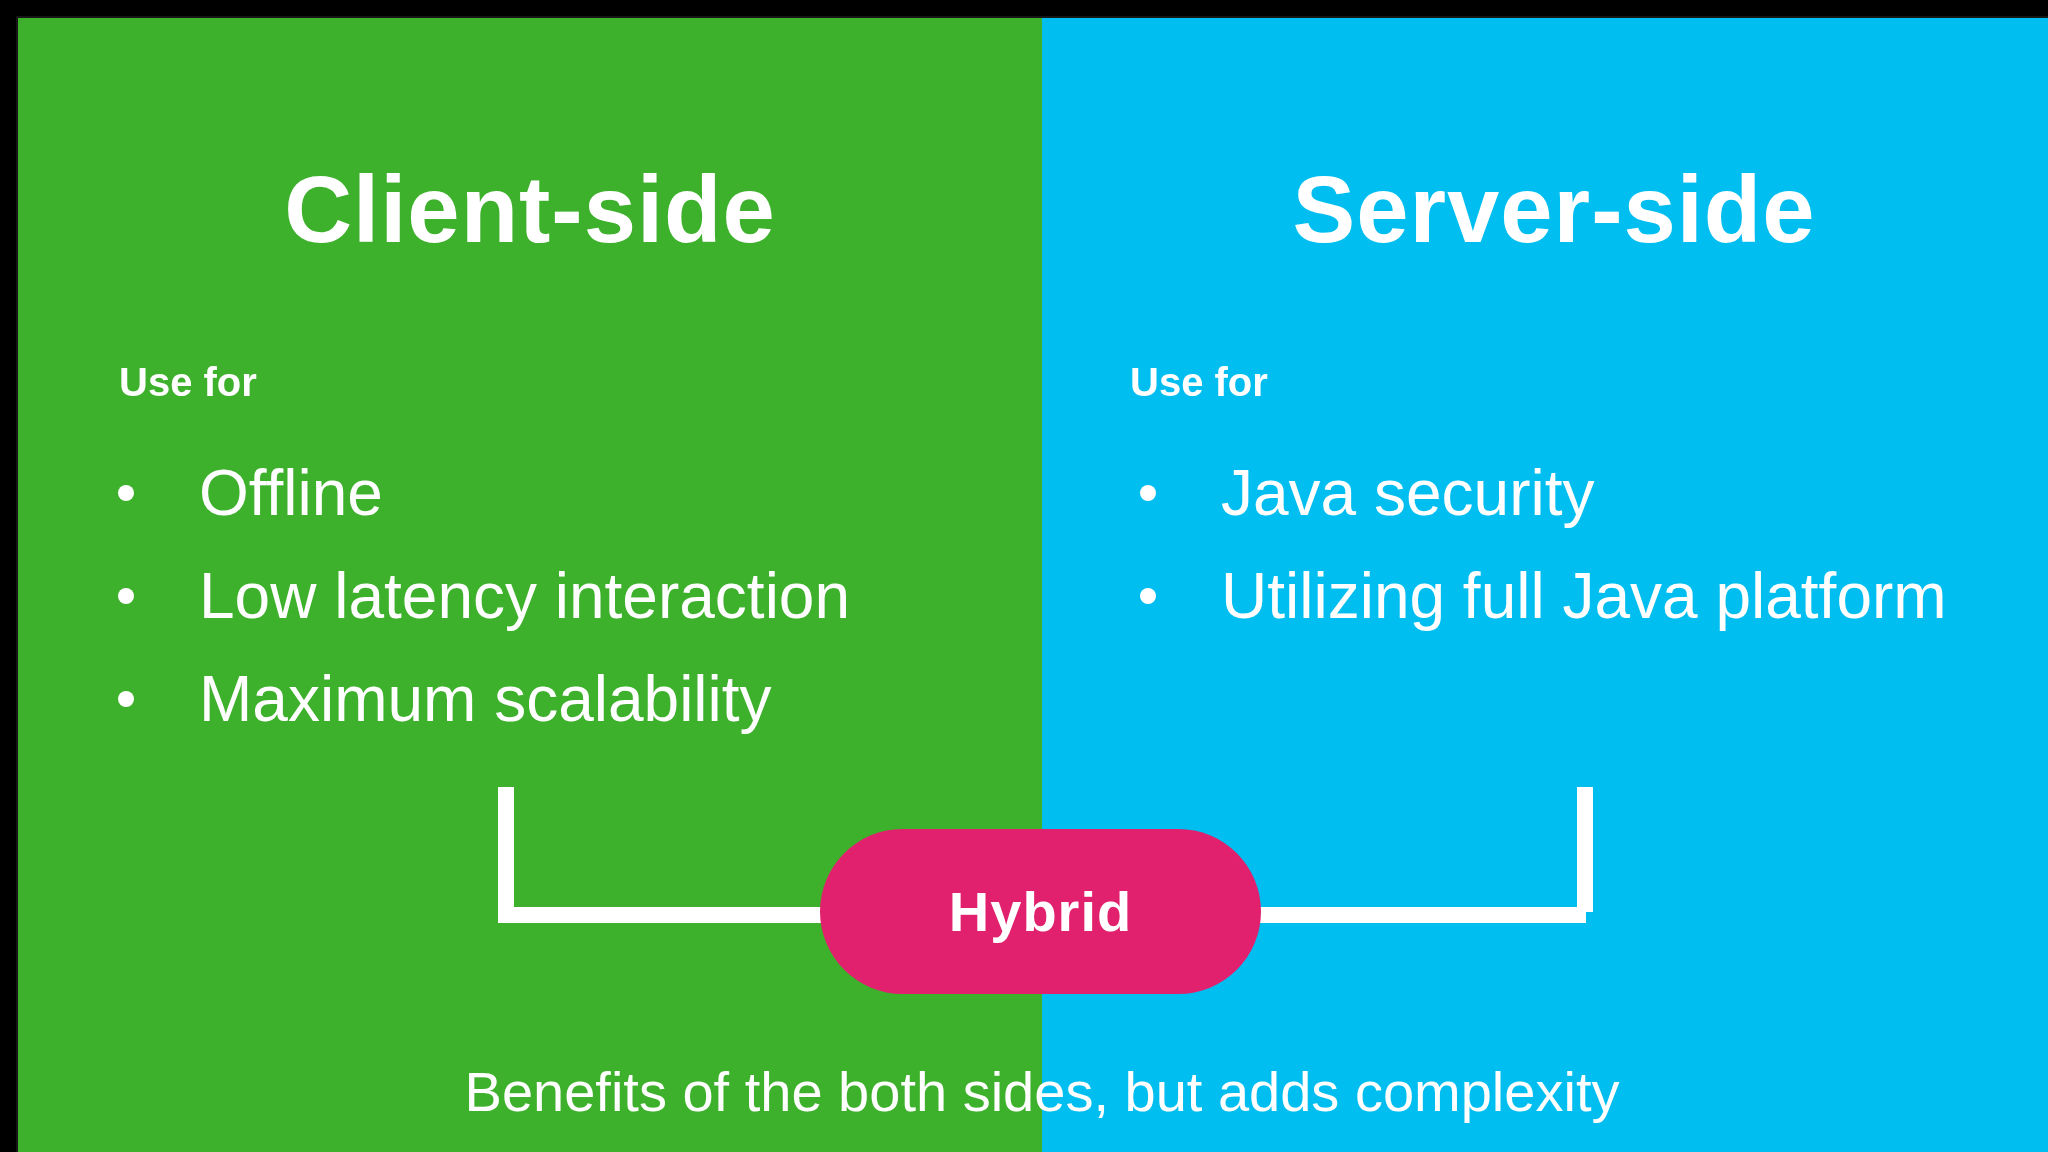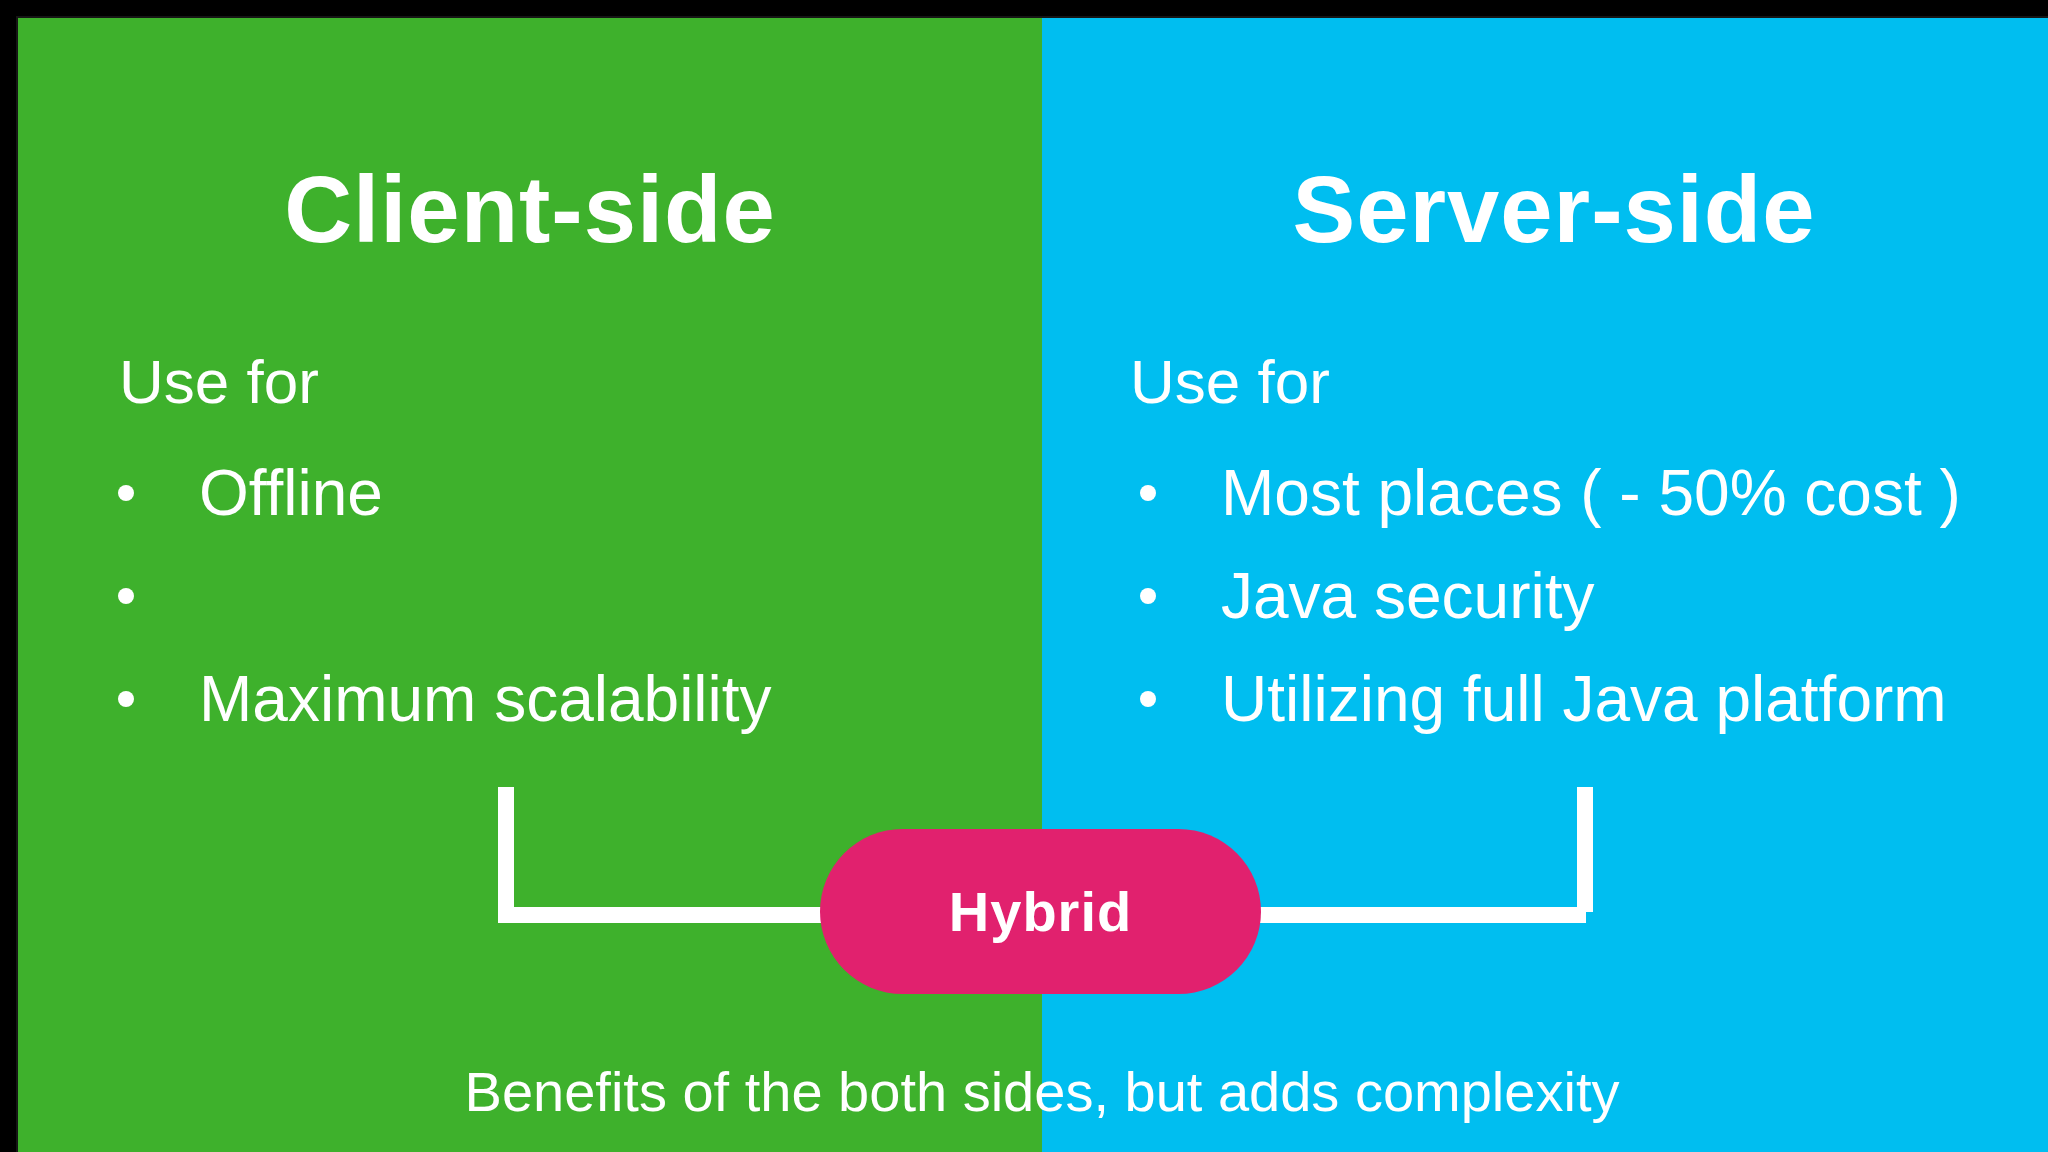--- a/index.html
+++ b/index.html
@@ -42,22 +42,22 @@
     color: var(--text-color);
     letter-spacing: 1px;
     z-index: 1;
   }
   .panel-title.client { left: 0; }
   .panel-title.server { left: 1024px; }
 
   .use-for {
     position: absolute;
     top: 322px;
-    font-size: 62px;
-    font-weight: normal;
+    font-size: 40px;
+    font-weight: bold;
     line-height: 68px;
     color: var(--text-color);
     z-index: 1;
   }
   .use-for.client { left: 93px; }
   .use-for.server { left: 1104px; }
 
   .bullet-list {
     position: absolute;
     top: 415px;
@@ -145,32 +145,29 @@
 
   <div class="use-for server">Use for</div>
 
   <ul class="bullet-list client">
     <li class="bullet-row">
       <span class="bullet-dot"></span>
       <span class="bullet-label">Offline</span>
     </li>
     <li class="bullet-row">
       <span class="bullet-dot"></span>
+      <span class="bullet-label">Low latency interaction</span>
     </li>
     <li class="bullet-row">
       <span class="bullet-dot"></span>
       <span class="bullet-label">Maximum scalability</span>
     </li>
   </ul>
 
   <ul class="bullet-list server">
-    <li class="bullet-row">
-      <span class="bullet-dot"></span>
-      <span class="bullet-label">Most places ( - 50% cost )</span>
-    </li>
     <li class="bullet-row">
       <span class="bullet-dot"></span>
       <span class="bullet-label">Java security</span>
     </li>
     <li class="bullet-row">
       <span class="bullet-dot"></span>
       <span class="bullet-label">Utilizing full Java platform</span>
     </li>
   </ul>
 

